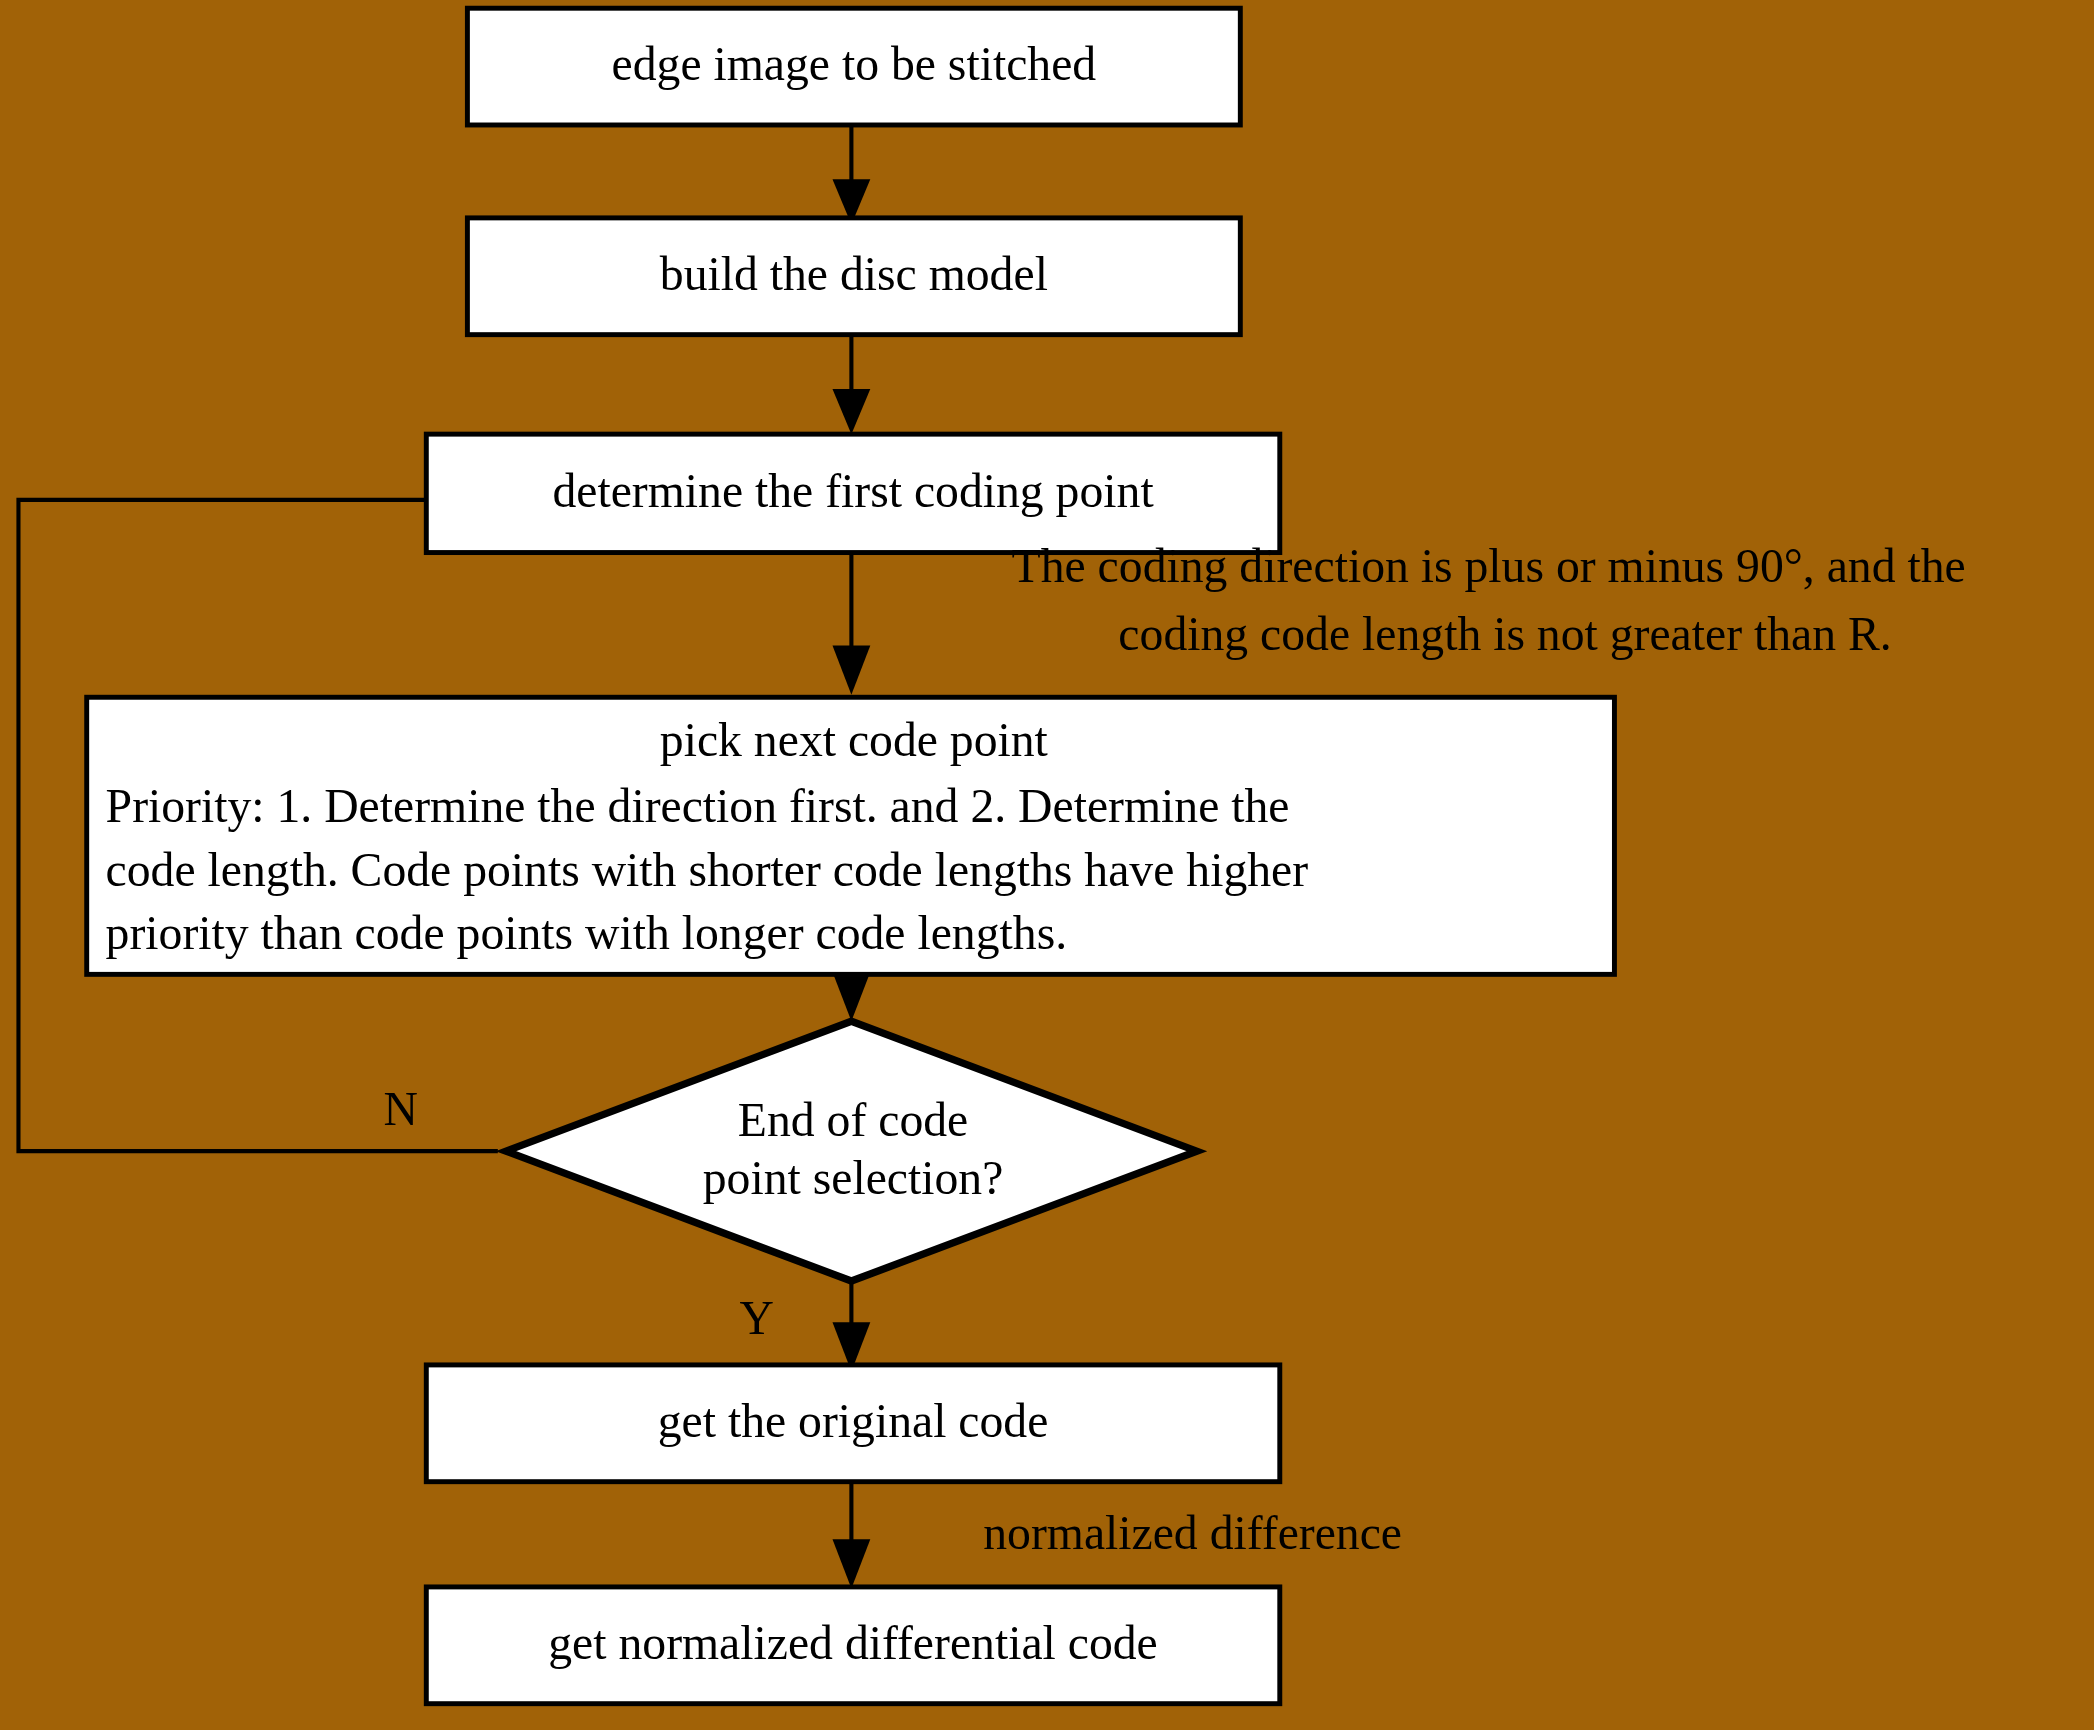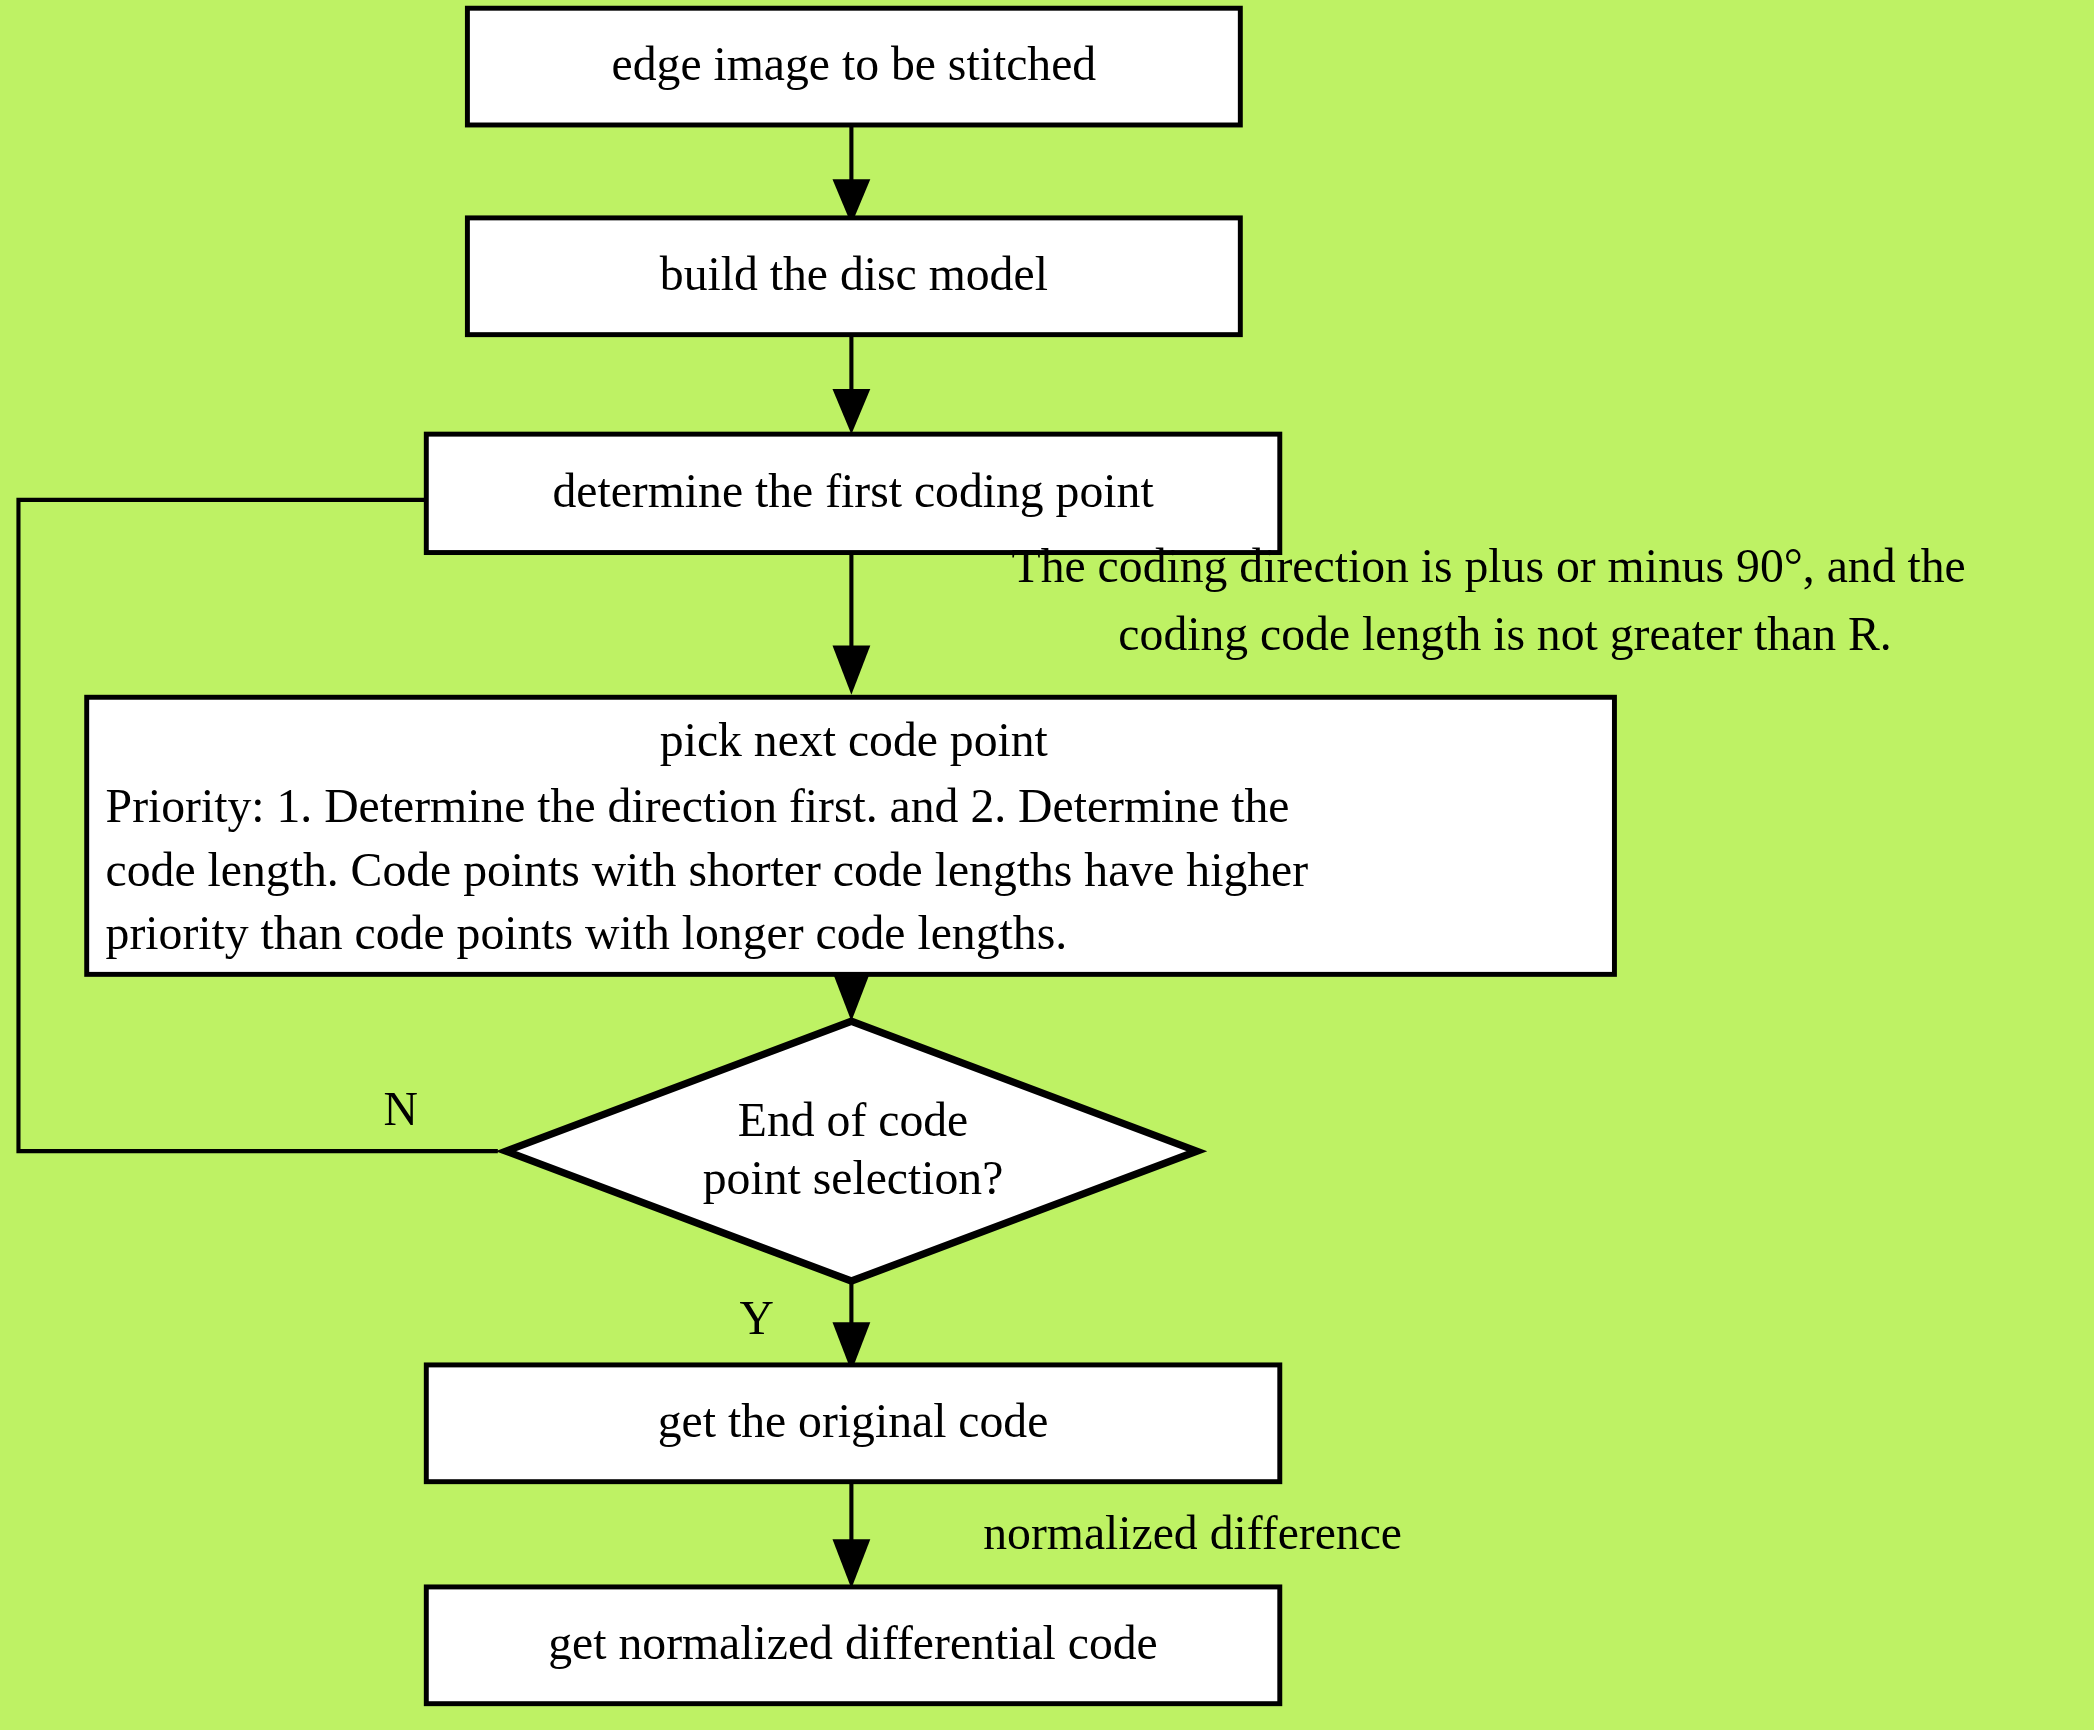--- a/index.html
+++ b/index.html
@@ -4,21 +4,21 @@
 <style>
   html, body {
     margin: 0;
     padding: 0;
     background: #ffffff;
   }
   #page {
     position: relative;
     width: 2095px;
     height: 1730px;
-    background: #bef264;
+    background: #a16207;
     overflow: hidden;
     font-family: "Liberation Serif", "DejaVu Serif", serif;
   }
   #flow {
     position: absolute;
     top: 0;
     left: 0;
     width: 2095px;
     height: 1730px;
   }

